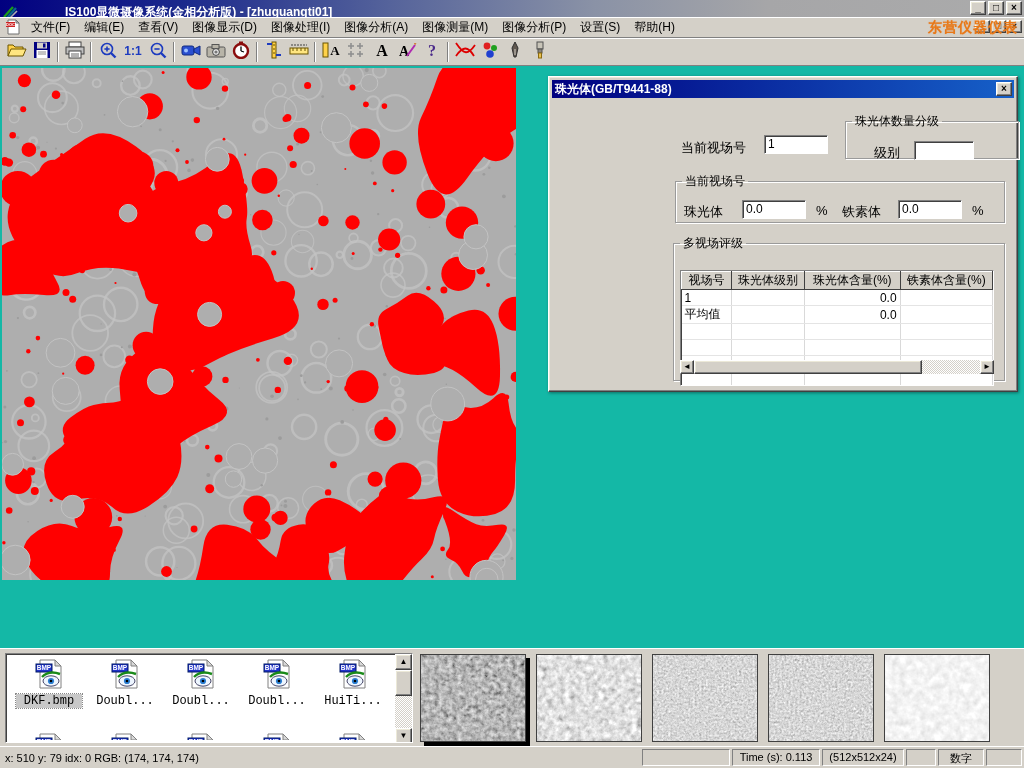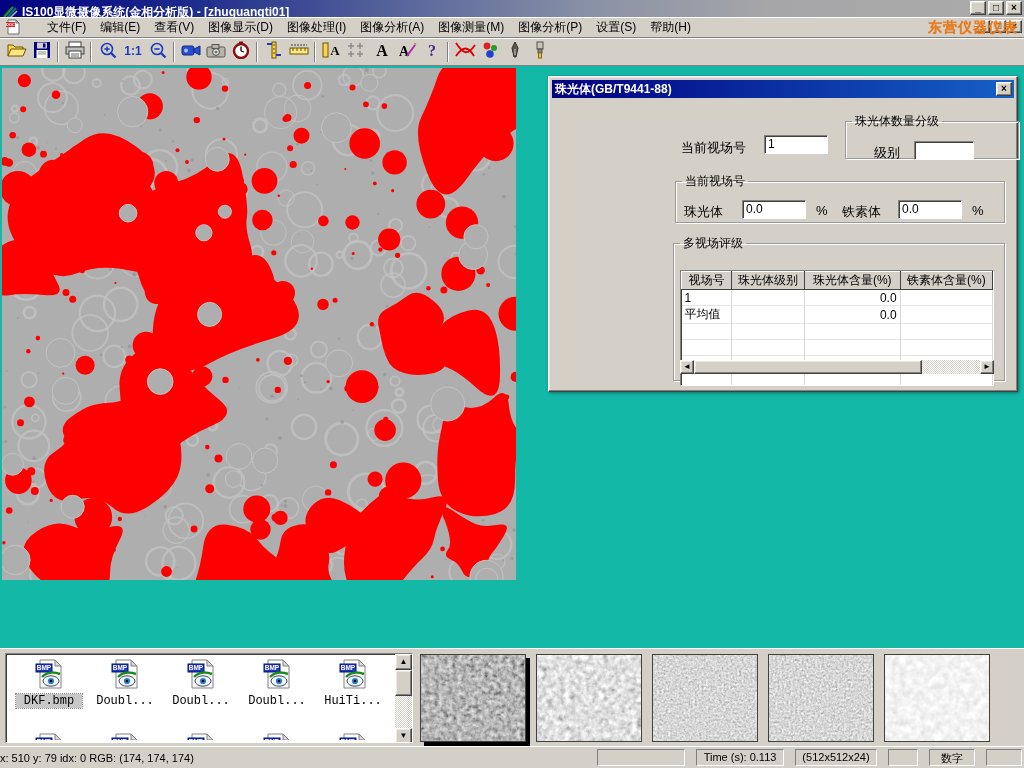--- a/index.html
+++ b/index.html
@@ -13,32 +13,32 @@
            box-shadow: inset -1px -1px 0 #808080, inset 1px 1px 0 #ece9d8; }
   .inset { background:#fff; border-top:1px solid #808080; border-left:1px solid #808080;
            border-right:1px solid #fff; border-bottom:1px solid #fff;
            box-shadow: inset 1px 1px 0 #404040; }
   .inset-flat { background:#d4d0c8; border-top:1px solid #808080; border-left:1px solid #808080;
            border-right:1px solid #fff; border-bottom:1px solid #fff; }
 
   
   #titlebar { position:absolute; left:0; top:0; width:1024px; height:24px;
     background:linear-gradient(90deg,#010080 0%,#1c2a8c 18%,#55639b 38%,#8a92a6 58%,#a6a6a8 75%,#ababab 100%);
-    display:flex; align-items:center; padding:0 2px; }
+    display:flex; align-items:center; padding:0 2px;gap:43px; }
   #titlebar .ttl { color:#fff; font-weight:bold; font-size:12px; margin-left:4px; white-space:nowrap; }
   .winbtns { position:absolute; right:2px; top:1px; display:flex; gap:2px; }
   .winbtn { width:16px; height:14px; font-size:10px; line-height:11px; text-align:center;
             font-weight:bold; color:#000; cursor:default; }
   #watermark { position:absolute; right:6px; top:19px; color:#e87818; font-size:14px;
                font-weight:bold; z-index:30; letter-spacing:1px; text-shadow:0 0 1px rgba(232,120,24,.6); }
 
   
   #menubar { position:absolute; left:0; top:17px; width:1024px; height:21px; background:#d4d0c8;
              display:flex; align-items:center; border-bottom:1px solid #808080;
-             box-shadow:inset 0 1px 0 #fff; padding-left:2px;gap:16px; }
+             box-shadow:inset 0 1px 0 #fff; padding-left:2px; }
   .menu-item { padding:2px 7px; white-space:nowrap; }
   .mdibtns { position:absolute; right:2px; top:3px; display:flex; gap:1px; }
   .mdibtn { width:15px; height:13px; font-size:9px; line-height:10px; text-align:center; font-weight:bold; }
 
   
   #toolbar { position:absolute; left:0; top:38px; width:1024px; height:28px; background:#d4d0c8;
              border-bottom:1px solid #808080; box-shadow:inset 0 1px 0 #fff;
              display:flex; align-items:center; padding-left:4px; }
   .tbtn { width:25px; height:24px; display:flex; align-items:center; justify-content:center; }
   .tsep { width:2px; height:20px; margin:0 3px; border-left:1px solid #808080; border-right:1px solid #fff; }
@@ -100,22 +100,22 @@
              display:flex; flex-direction:column; }
   .vscroll .arr { height:16px; font-size:8px; line-height:14px; text-align:center; }
   .vscroll .thumbv { height:26px; }
   .vscroll .trackv { flex:1; background:repeating-conic-gradient(#fff 0% 25%, #d4d0c8 0% 50%) 0 0/2px 2px; }
   .thumbimg { position:absolute; top:5px; width:106px; height:88px; border:1px solid #404040; }
   .thumbimg.sel { box-shadow:4px 4px 0 #000; }
 
   
   #statusbar { position:absolute; left:0; top:746px; width:1024px; height:22px; background:#d4d0c8;
                border-top:1px solid #fff; display:flex; align-items:center; font-size:11px; }
-  #sb-pos { white-space:nowrap; }
-  .sb-panel { height:17px; margin-left:11px; padding:1px 4px; font-size:11px; white-space:nowrap;
+  #sb-pos { padding-left:5px; white-space:nowrap; }
+  .sb-panel { height:17px; margin-left:2px; padding:1px 4px; font-size:11px; white-space:nowrap;
               overflow:hidden; text-align:center; }
   #sb-spacer1 { width:88px; margin-left:auto; }
   #sb-time { width:88px; }
   #sb-size { width:82px; }
   #sb-small { width:30px; }
   #sb-mode { width:46px; }
   #sb-tail { width:36px; margin-right:2px; }
 </style>
 </head>
 <body>

